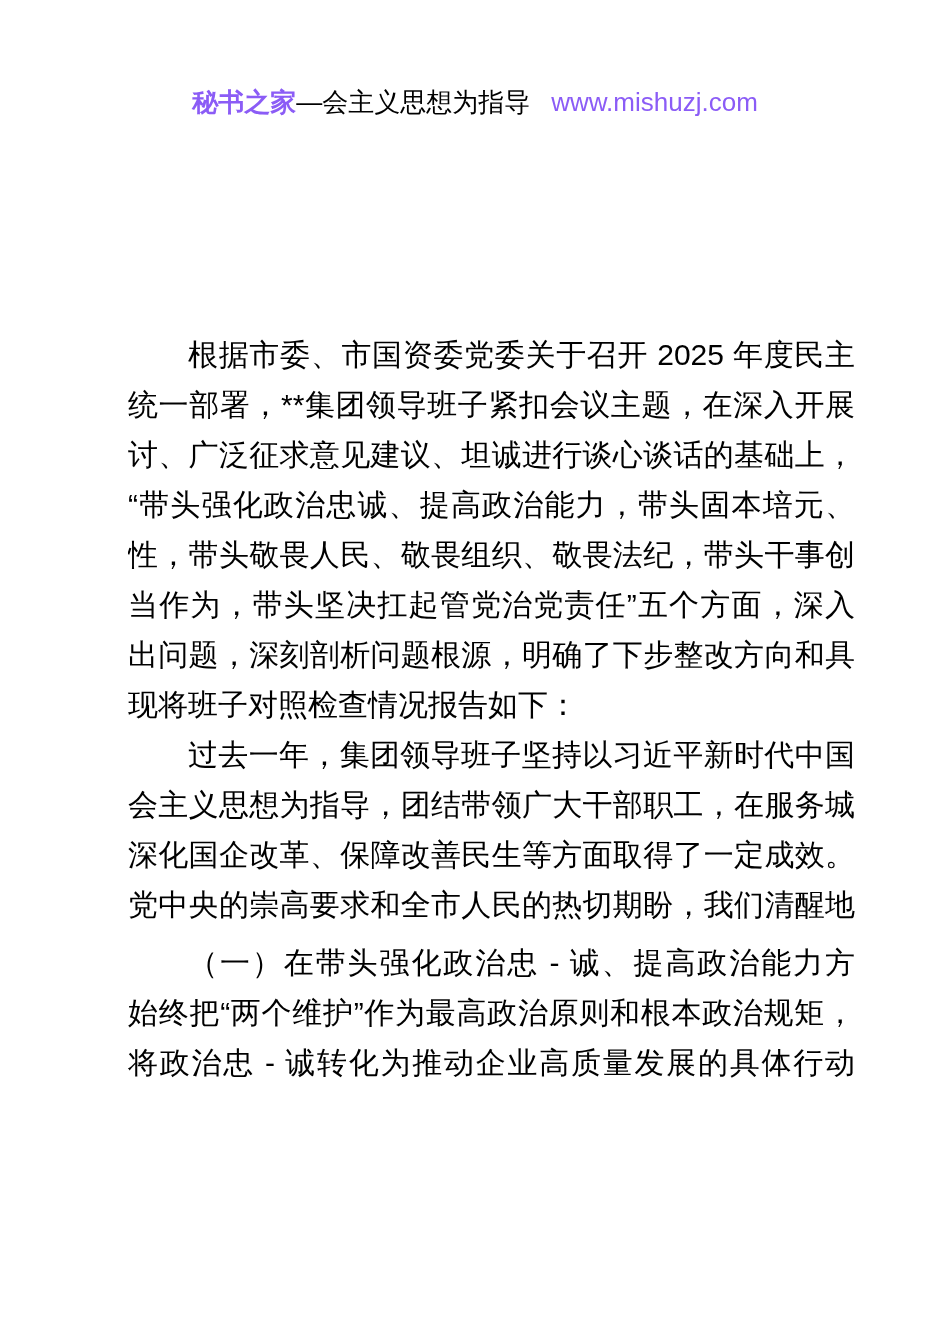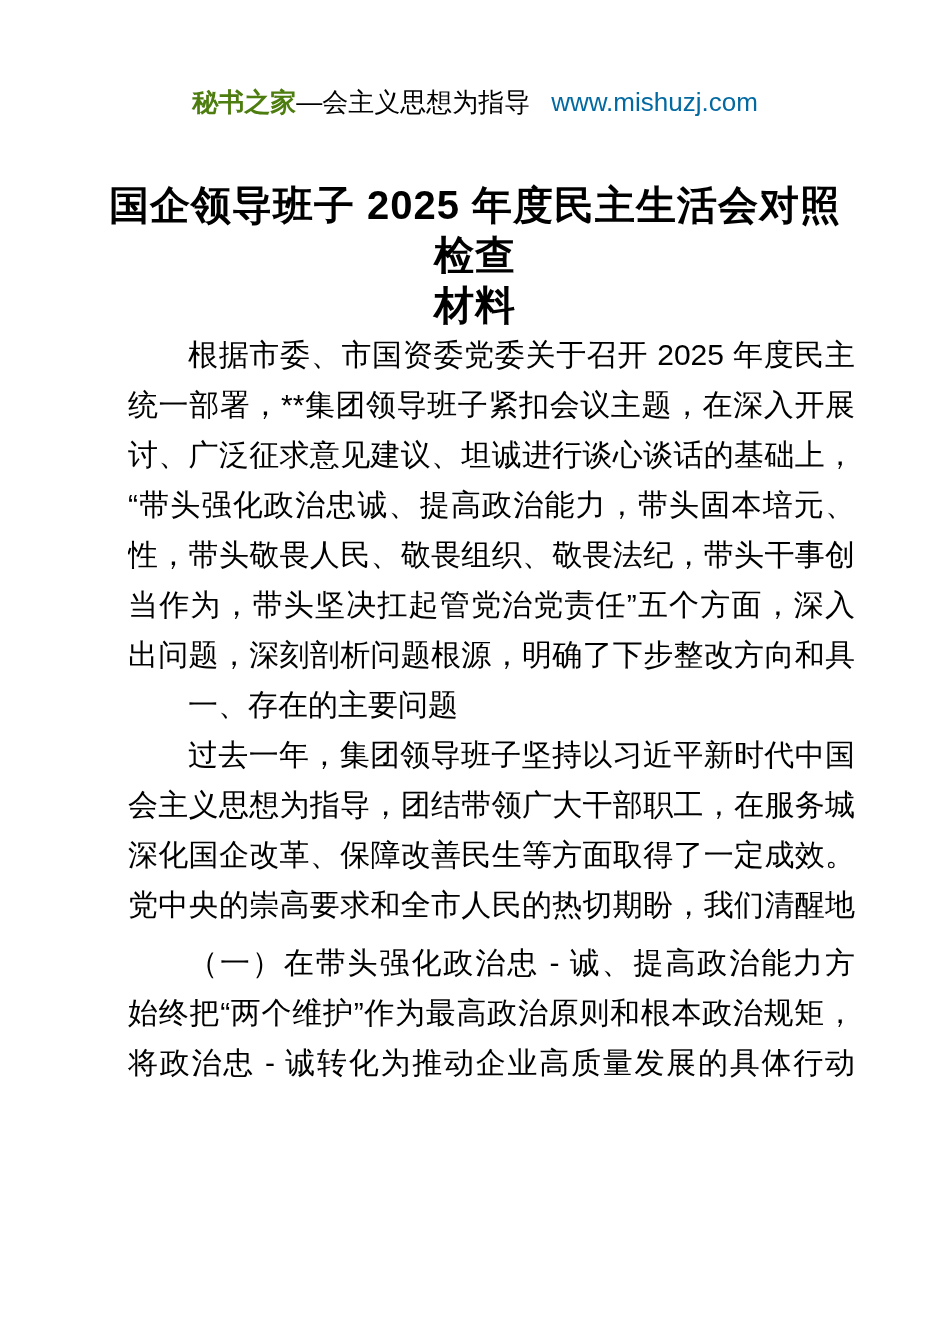--- a/index.html
+++ b/index.html
@@ -21,29 +21,29 @@
     position: absolute;
     top: 86px;
     left: 0;
     width: 100%;
     text-align: center;
     font-size: 26px;
     line-height: 32px;
     white-space: nowrap;
   }
   .doc-header .site-name {
-    color: #4d7c0f;
+    color: #8b5cf6;
     font-weight: bold;
   }
   .doc-header .separator,
   .doc-header .tagline {
     color: #000000;
   }
   .doc-header .site-url {
-    color: #0369a1;
+    color: #8b5cf6;
     margin-left: 21px;
   }
   
   .doc-title {
     position: absolute;
     top: 180px;
     left: 95px;
     width: 760px;
     text-align: center;
     font-weight: bold;
@@ -82,37 +82,31 @@
 </style>
 </head>
 <body>
 
 <div class="page">
 
   <div class="doc-header">
     <span class="site-name">秘书之家</span><span class="separator">—</span><span class="tagline">会主义思想为指导</span><span class="site-url">www.mishuzj.com</span>
   </div>
 
-  <div class="doc-title">
-      <div>国企领导班子 2025 年度民主生活会对照检查</div>
-      <div>材料</div>
-    </div>
 
   <div class="doc-body">
       <div class="para">
         <div class="line first">根据市委、市国资委党委关于召开 2025 年度民主生活会的</div>
         <div class="line">统一部署，**集团领导班子紧扣会议主题，在深入开展学习研</div>
         <div class="line">讨、广泛征求意见建议、坦诚进行谈心谈话的基础上，对照</div>
         <div class="line">“带头强化政治忠诚、提高政治能力，带头固本培元、增强党</div>
         <div class="line">性，带头敬畏人民、敬畏组织、敬畏法纪，带头干事创业、担</div>
         <div class="line">当作为，带头坚决扛起管党治党责任”五个方面，深入查摆突</div>
         <div class="line">出问题，深刻剖析问题根源，明确了下步整改方向和具体措施。</div>
-      </div>
-      <div class="para">
-        <div class="line first last">一、存在的主要问题</div>
+        <div class="line last">现将班子对照检查情况报告如下：</div>
       </div>
       <div class="para">
         <div class="line first">过去一年，集团领导班子坚持以习近平新时代中国特色社</div>
         <div class="line">会主义思想为指导，团结带领广大干部职工，在服务城市发展、</div>
         <div class="line">深化国企改革、保障改善民生等方面取得了一定成效。但对照</div>
         <div class="line">党中央的崇高要求和全市人民的热切期盼，我们清醒地认识到，</div>
       </div>
       <div class="para">
         <div class="line first">（一）在带头强化政治忠 - 诚、提高政治能力方面。班子</div>
         <div class="line">始终把“两个维护”作为最高政治原则和根本政治规矩，但在</div>

